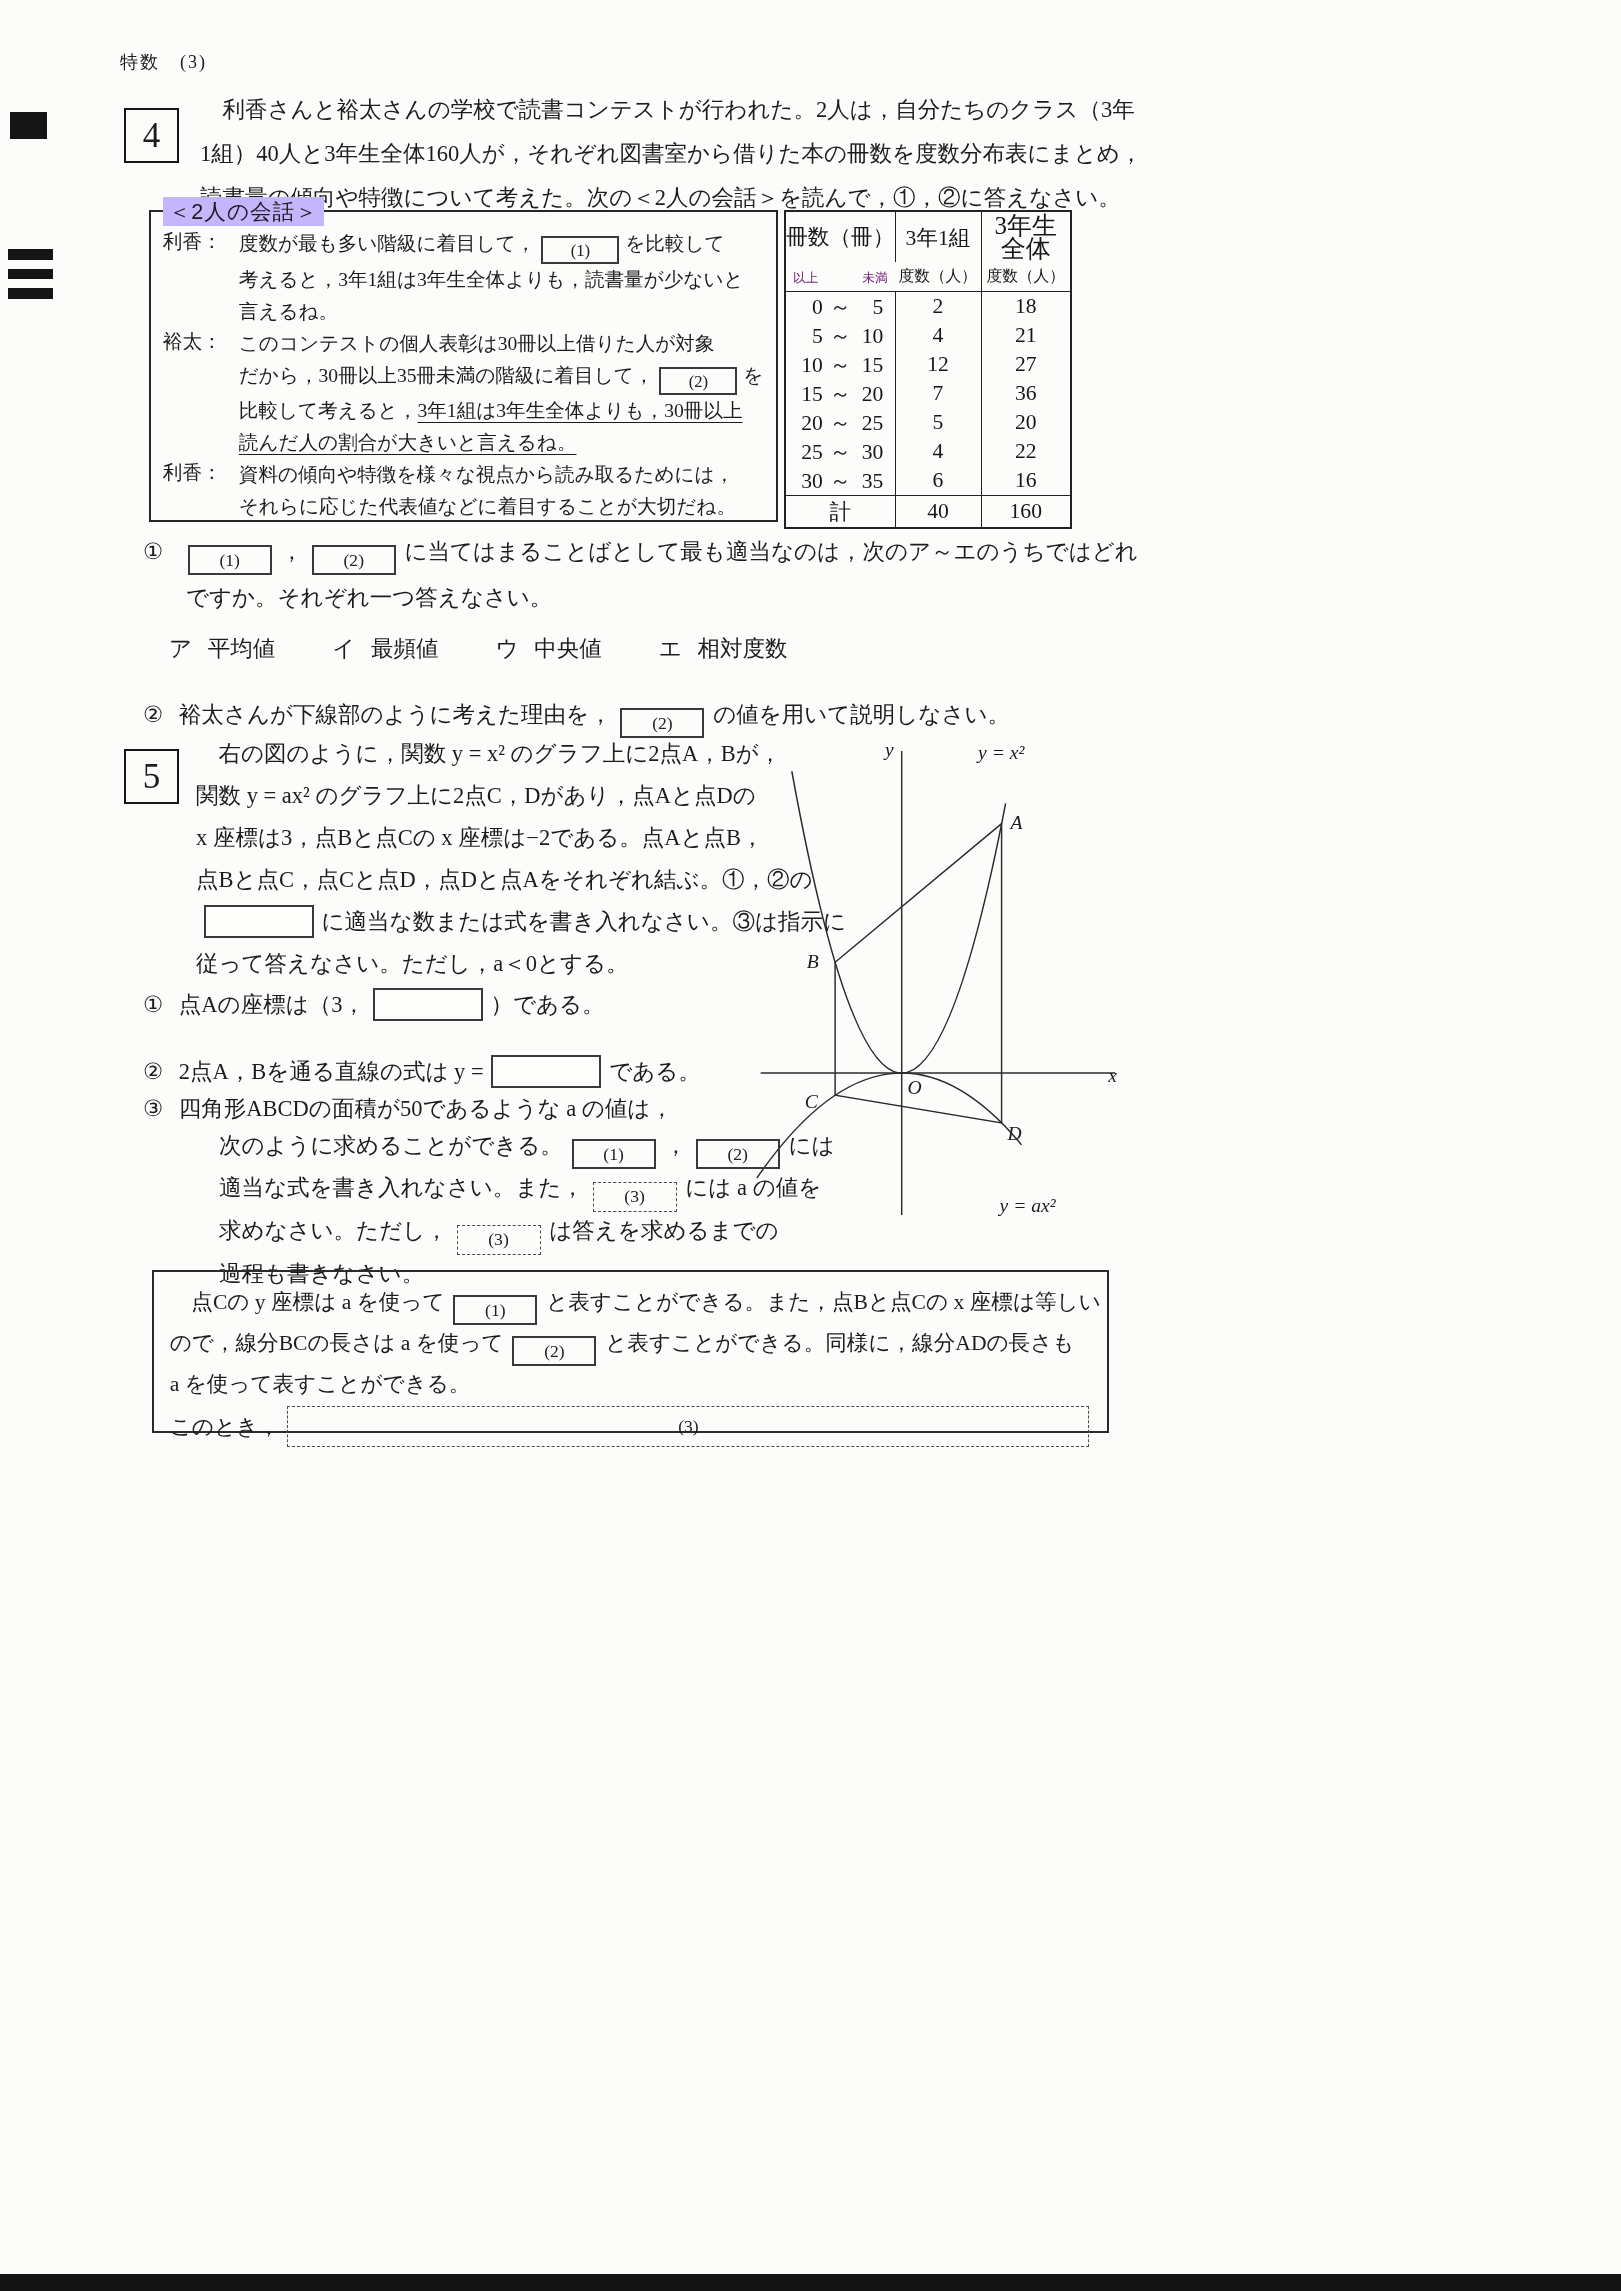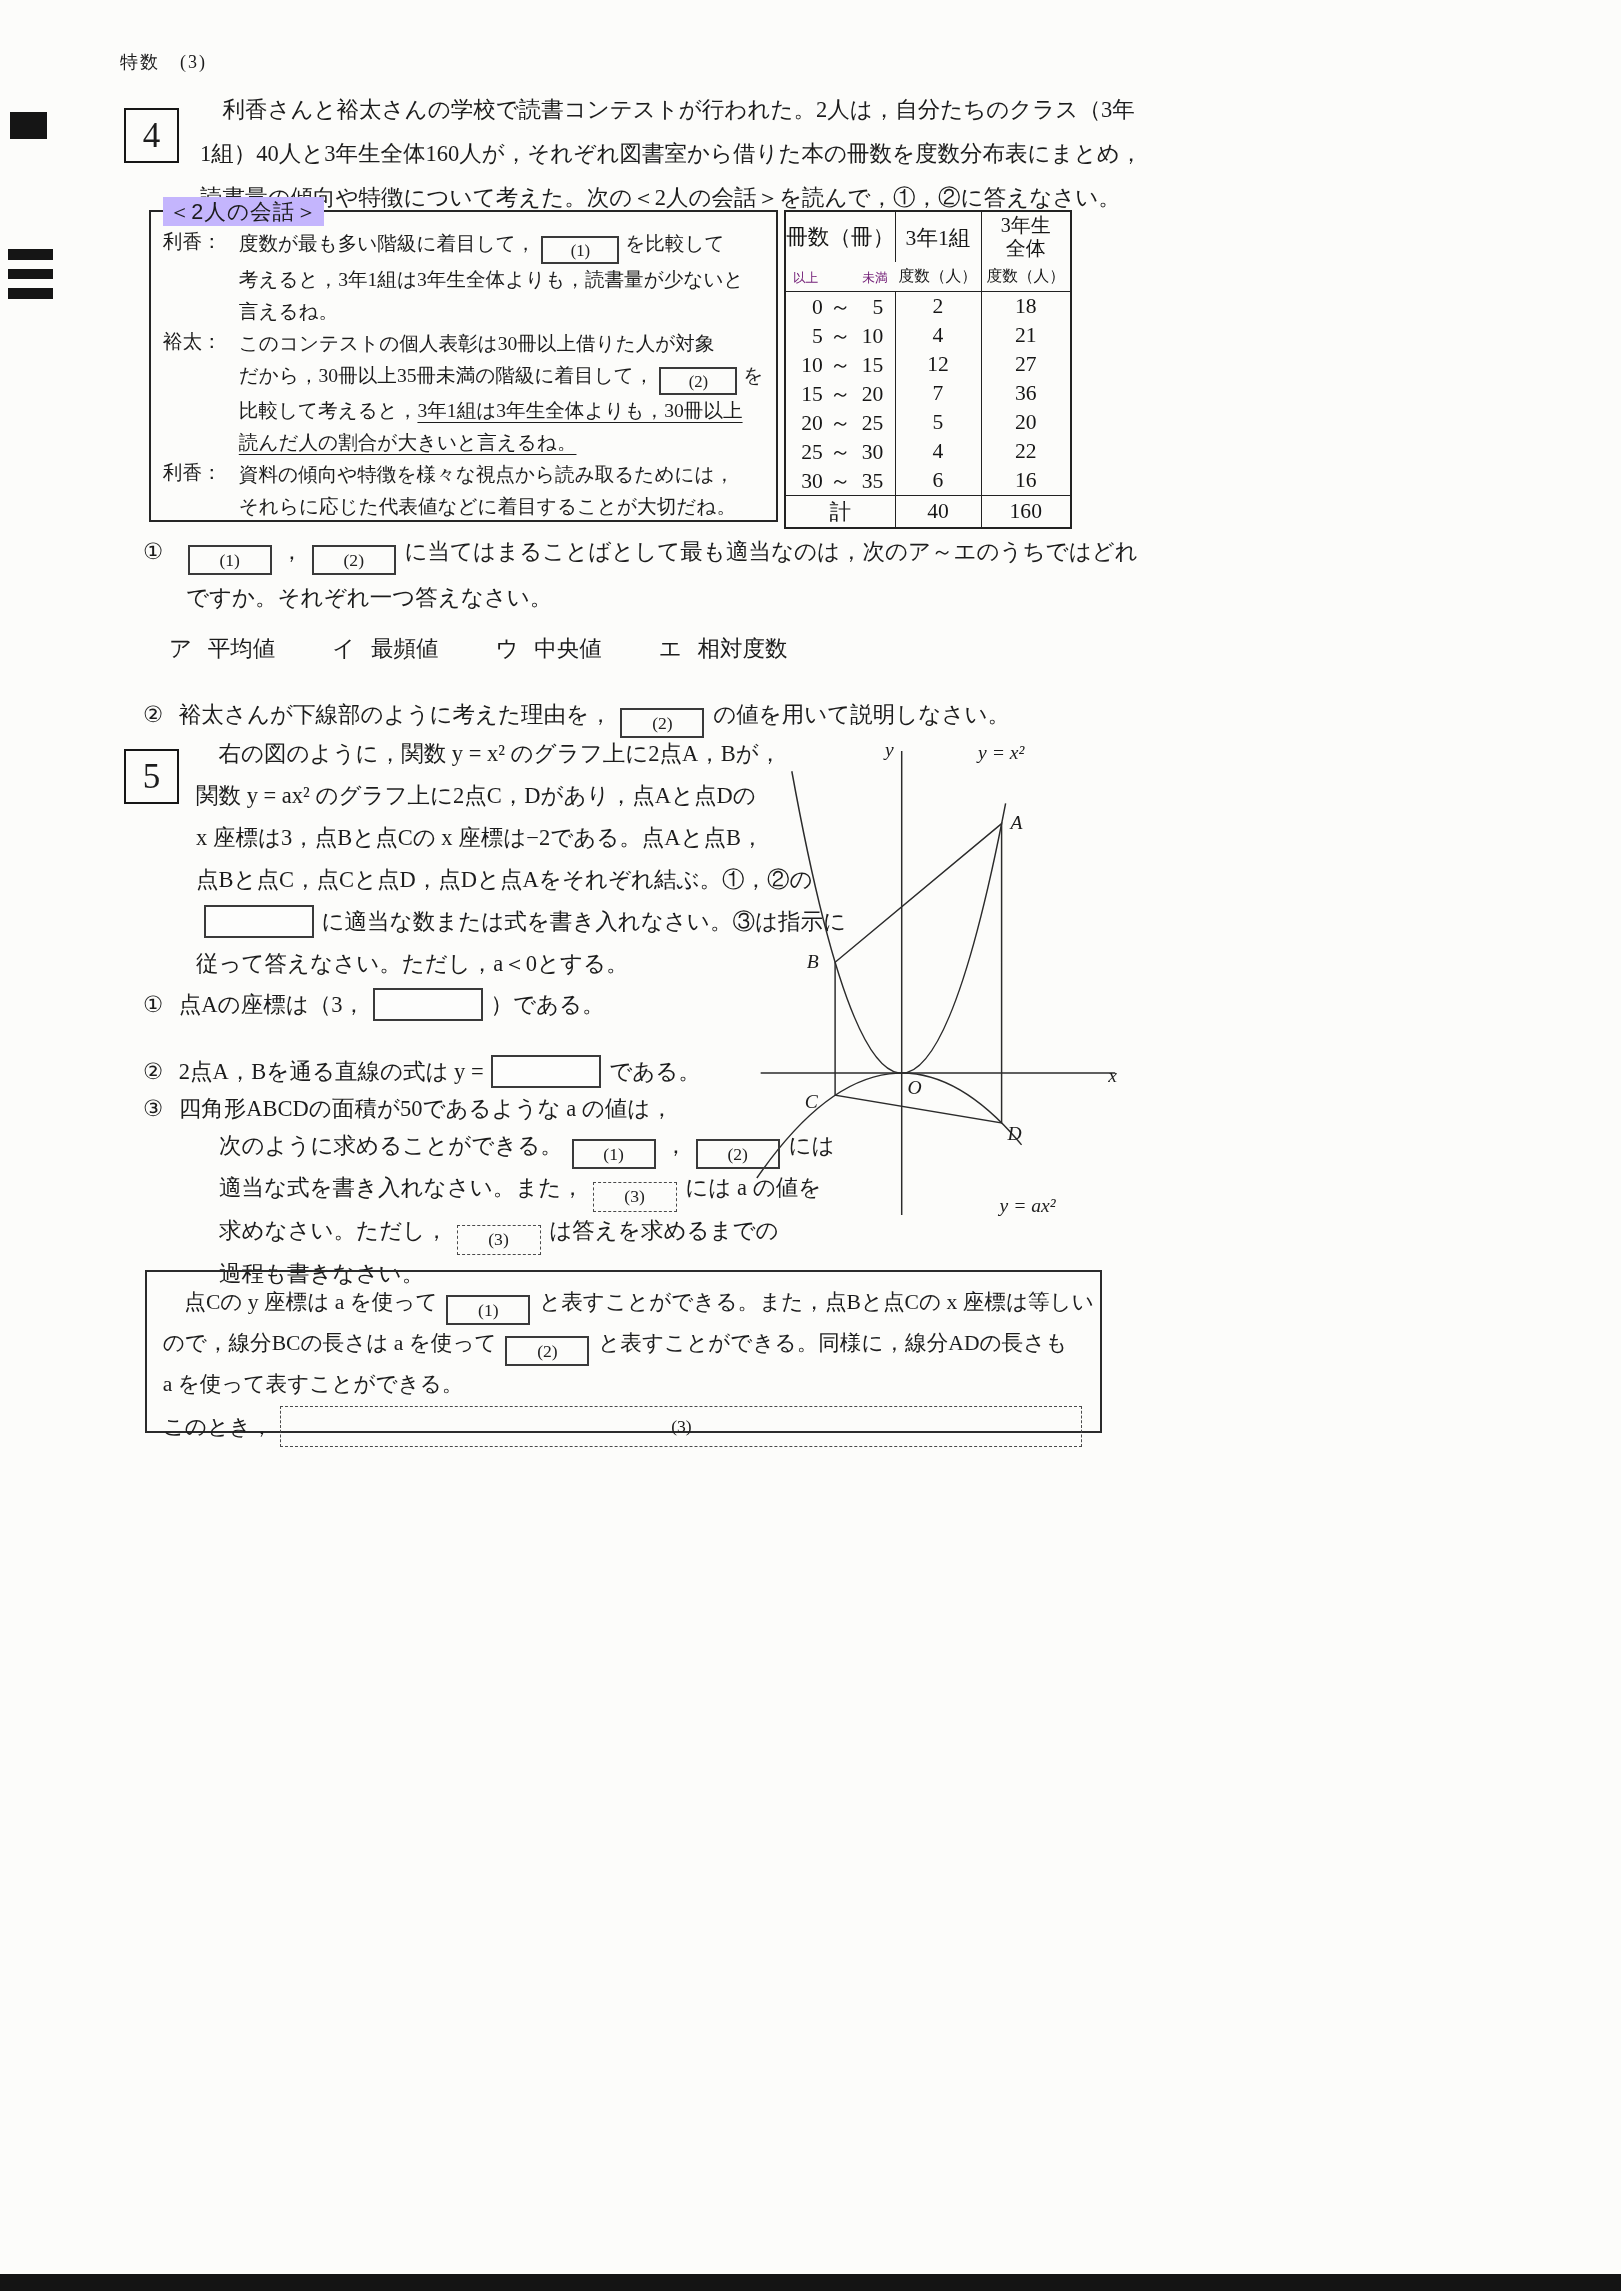--- a/index.html
+++ b/index.html
@@ -80,21 +80,21 @@
     position:absolute; left:784px; top:210px;
     border-collapse:collapse; text-align:center; color:#161616;
     border:2px solid #222;
   }
   .freq th, .freq td { border-left:1.6px solid #222; font-weight:normal; padding:0; }
   .freq th:first-child, .freq td:first-child { border-left:none;margin-top:10px; }
   .c1cell { width:110px; border-bottom:1.6px solid #222; vertical-align:top; }
   .c1title { height:49px; display:flex; align-items:center; justify-content:center; font-size:21.6px; }
   .ijorow { height:29px; display:flex; justify-content:space-between; align-items:flex-end; padding:0 6.9px 2.9px 6.9px; font-size:12.7px; color:#701a75;font-family:Liberation Serif, serif; }
   .hcell { width:86px; font-size:21.6px; height:51px; }
-  .hcell3 { width:90px; font-size:20px; line-height:23.5px; height:51px; }
+  .hcell3 { width:90px; font-size:25px; line-height:23.5px; height:51px; }
   .subcell { height:29px; font-size:15.7px; border-bottom:1.6px solid #222; }
   .freq tr.data td { height:27.4px; font-size:21.6px; }
   .range .lo { display:inline-block; width:25.5px; text-align:right; }
   .range .tl { display:inline-block; width:35px; text-align:center; }
   .range .hi { display:inline-block; width:25.5px; text-align:right; }
   .freq tr.total td { height:33px; font-size:21.6px; border-top:1.6px solid #222; }
 
   
   .q5-intro { left:196px; top:733px; }
   .q5-intro .ln { line-height:42px; }
@@ -105,21 +105,21 @@
   .q5s3 .ln { line-height:37px; }
   .q5s3 .cont { padding-left:76px; }
   .marker { margin-right:15.7px; }
 
   .graph { position:absolute; left:745px; top:735px; }
   .graph line, .graph path, .graph polygon { stroke:#2b2b2b; stroke-width:1.5; fill:none; }
   .graph text { font-size:20px; font-style:italic; fill:#1c1c1c; }
 
   
   .bottombox {
-    position:absolute; left:145px; top:1270px; width:957px; height:163px;
+    position:absolute; left:152px; top:1270px; width:957px; height:163px;
     border:2px solid #2b2b2b; padding:11.8px 15.7px 0 15.7px; font-size:21.6px;
   }
   .bottombox .bl { line-height:36px; white-space:nowrap; }
   .b3row { display:flex; align-items:center; margin-top:4.9px; }
   .b3row .b3label { flex:none; }
   .bigdash {
     flex:1; height:41px; border:1.7px dashed #4a4a4a;
     text-align:center; line-height:39px; font-size:17.6px; margin-left:7.8px; margin-right:2px;
   }
 </style>

